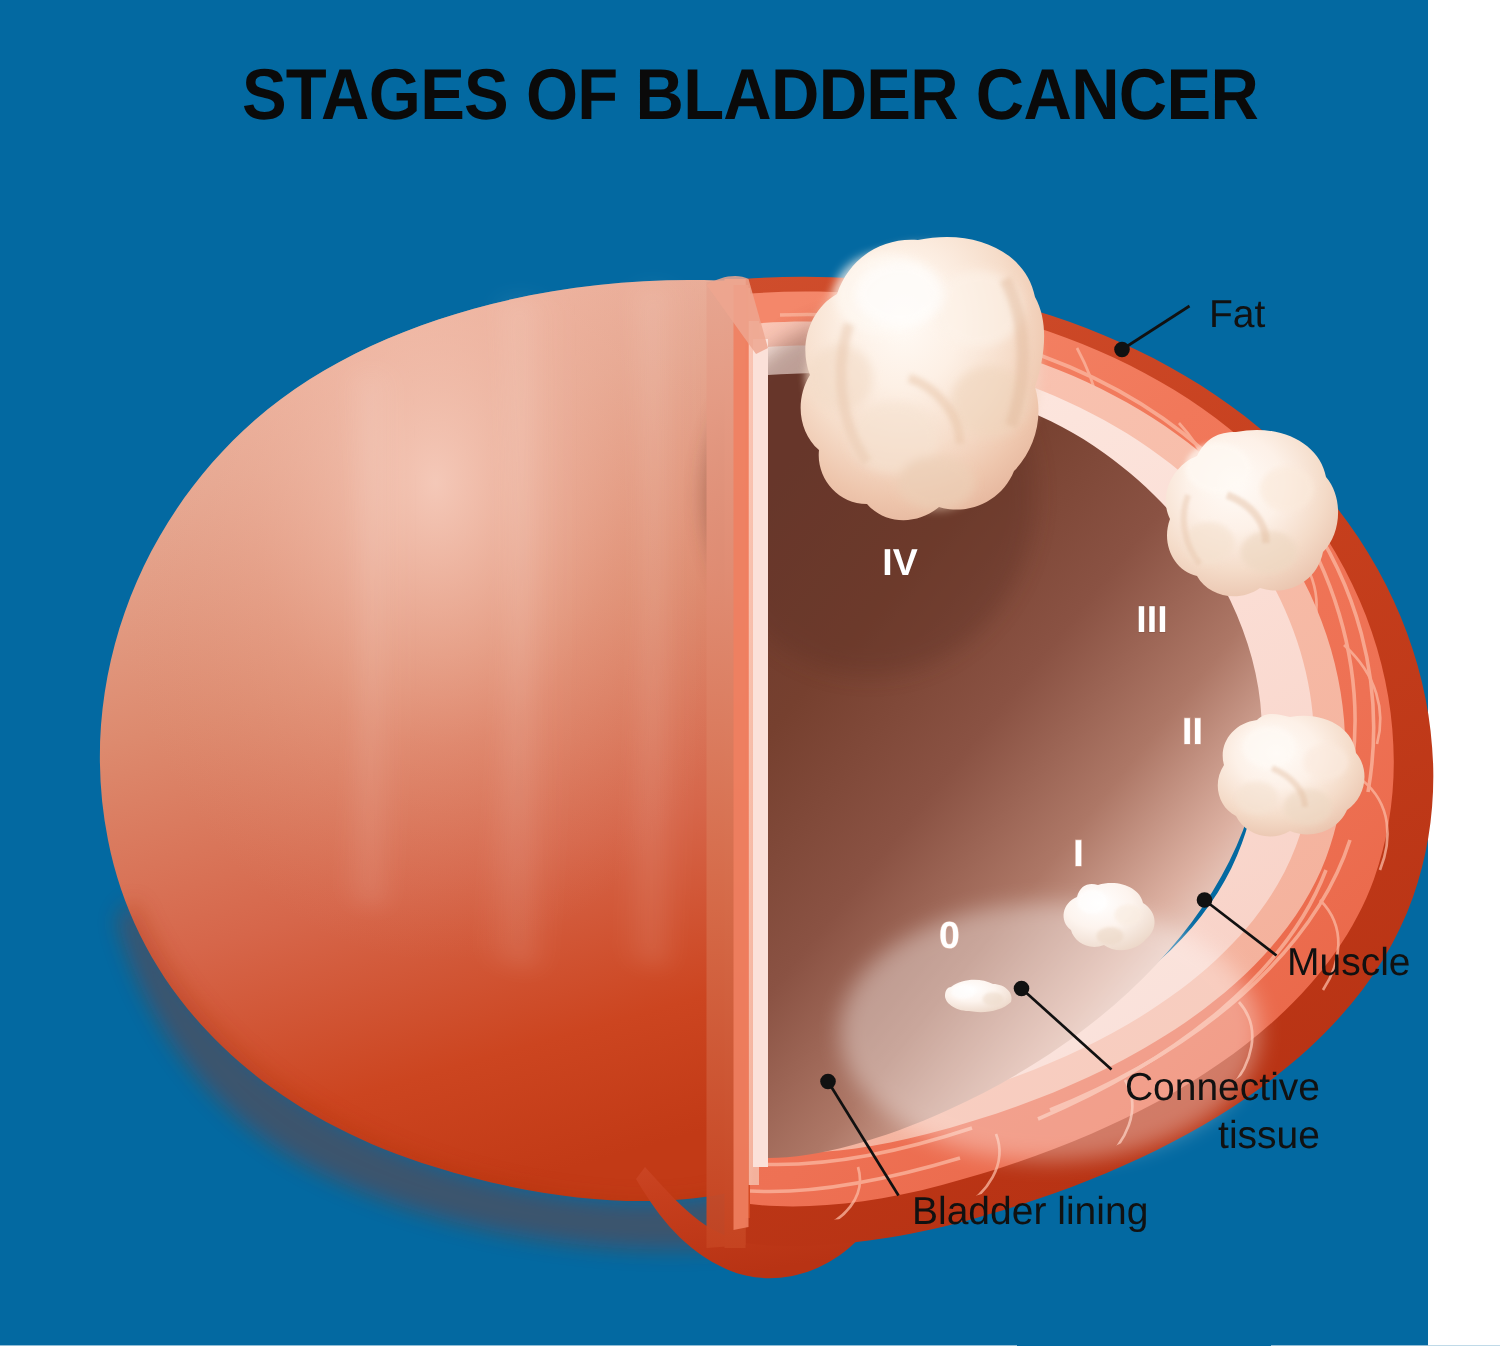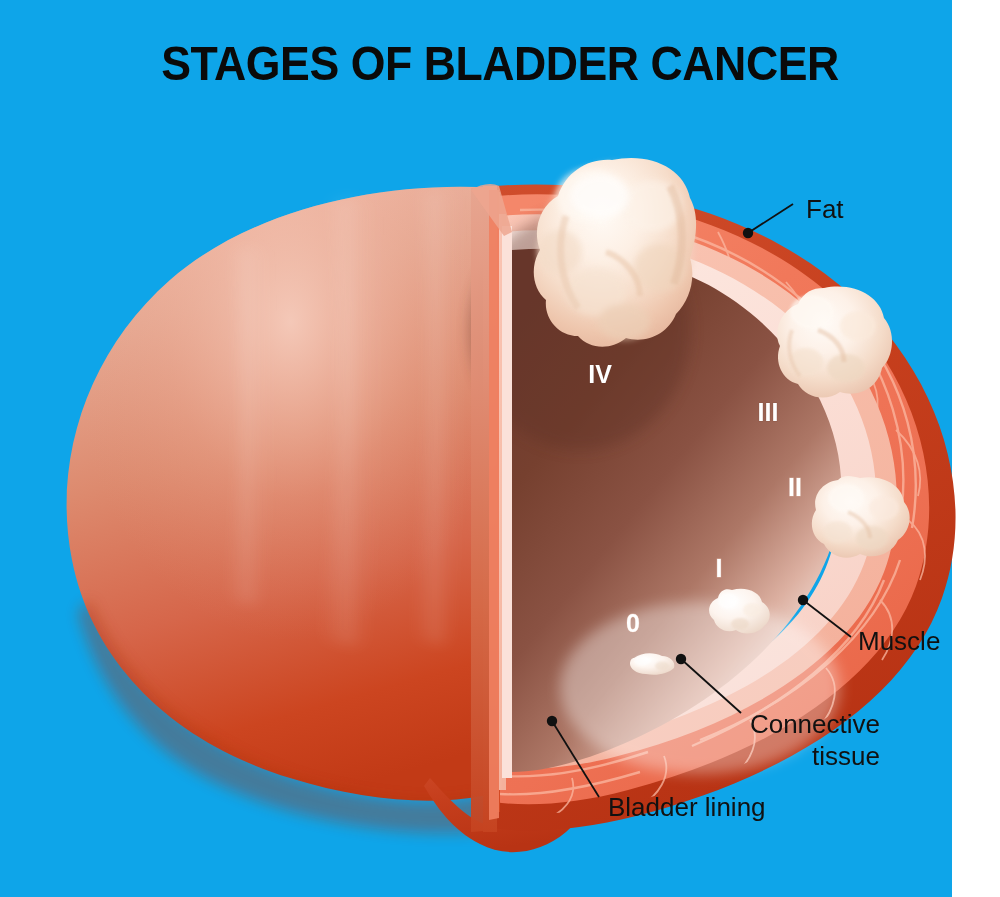--- a/index.html
+++ b/index.html
@@ -11,21 +11,21 @@
     width: 1000px;
     height: 897px;
     font-family: "Liberation Sans", sans-serif;
     overflow: hidden;
     position: relative;
   }
   #figure {
     position: relative;
     width: 952px;
     height: 897px;
-    background: #0ea5e9;
+    background: #0369a1;
   }
   #title {
     position: absolute;
     left: 0;
     top: 36px;
     width: 1000px;
     text-align: center;
     font-family: "Liberation Sans", sans-serif;
     font-weight: bold;
     font-size: 48px;

